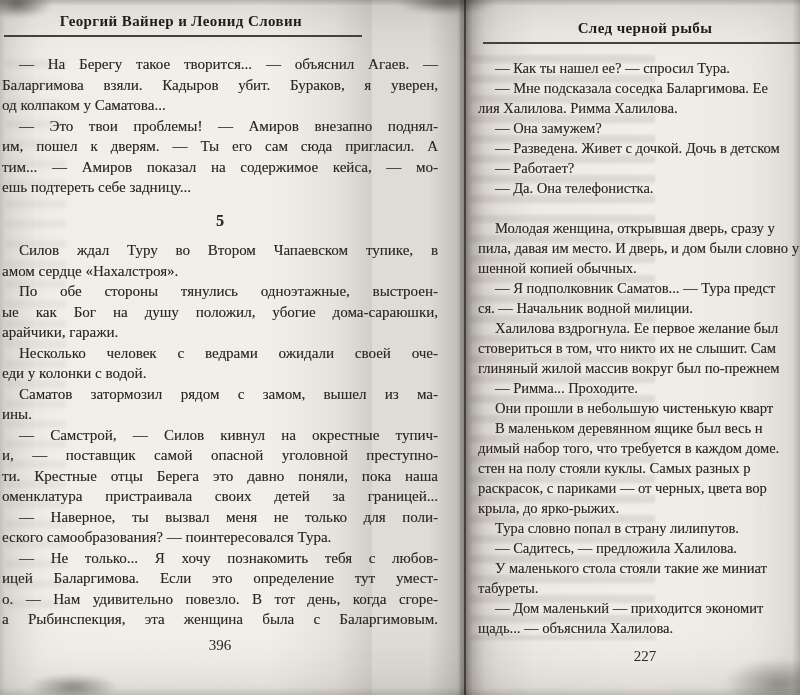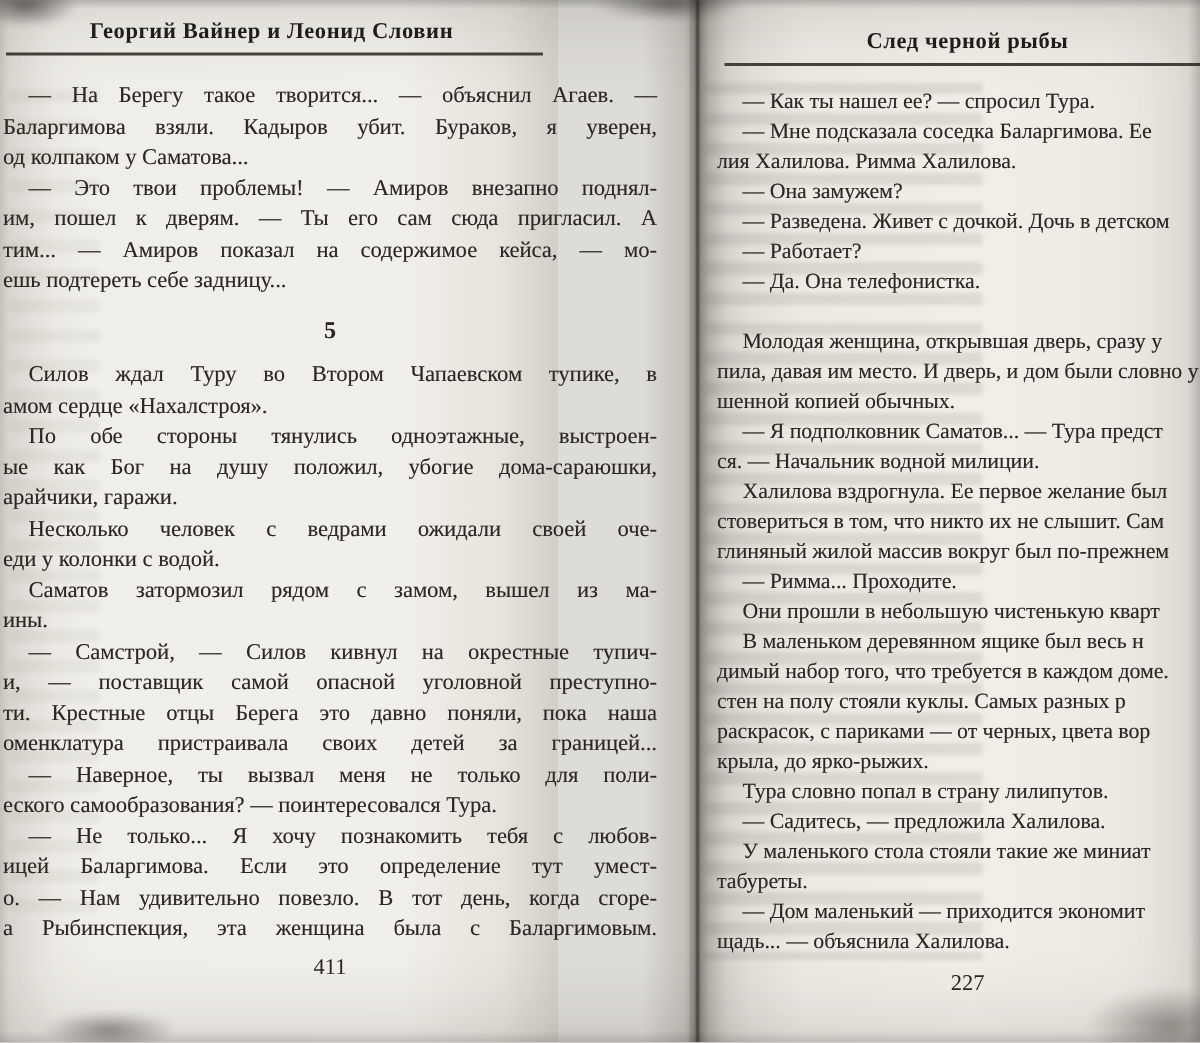--- a/index.html
+++ b/index.html
@@ -98,21 +98,21 @@
         <div class="line j">и, — поставщик самой опасной уголовной преступно-</div>
         <div class="line j">ти. Крестные отцы Берега это давно поняли, пока наша</div>
         <div class="line j">оменклатура пристраивала своих детей за границей...</div>
         <div class="line indent j">— Наверное, ты вызвал меня не только для поли-</div>
         <div class="line">еского самообразования? — поинтересовался Тура.</div>
         <div class="line indent j">— Не только... Я хочу познакомить тебя с любов-</div>
         <div class="line j">ицей Баларгимова. Если это определение тут умест-</div>
         <div class="line j">о. — Нам удивительно повезло. В тот день, когда сгоре-</div>
         <div class="line j">а Рыбинспекция, эта женщина была с Баларгимовым.</div>
       </div>
-    <div class="pagenum pagenum-left">411</div>
+    <div class="pagenum pagenum-left">396</div>
   </div>
 
   <div class="page page-right">
     <div class="running-header header-right">След черной рыбы</div>
     <div class="rule rule-right"></div>
     <div class="body-text body-right" id="right-body">
         <div class="line indent">— Как ты нашел ее? — спросил Тура.</div>
         <div class="line indent">— Мне подсказала соседка Баларгимова. Ее</div>
         <div class="line">лия Халилова. Римма Халилова.</div>
         <div class="line indent">— Она замужем?</div>

